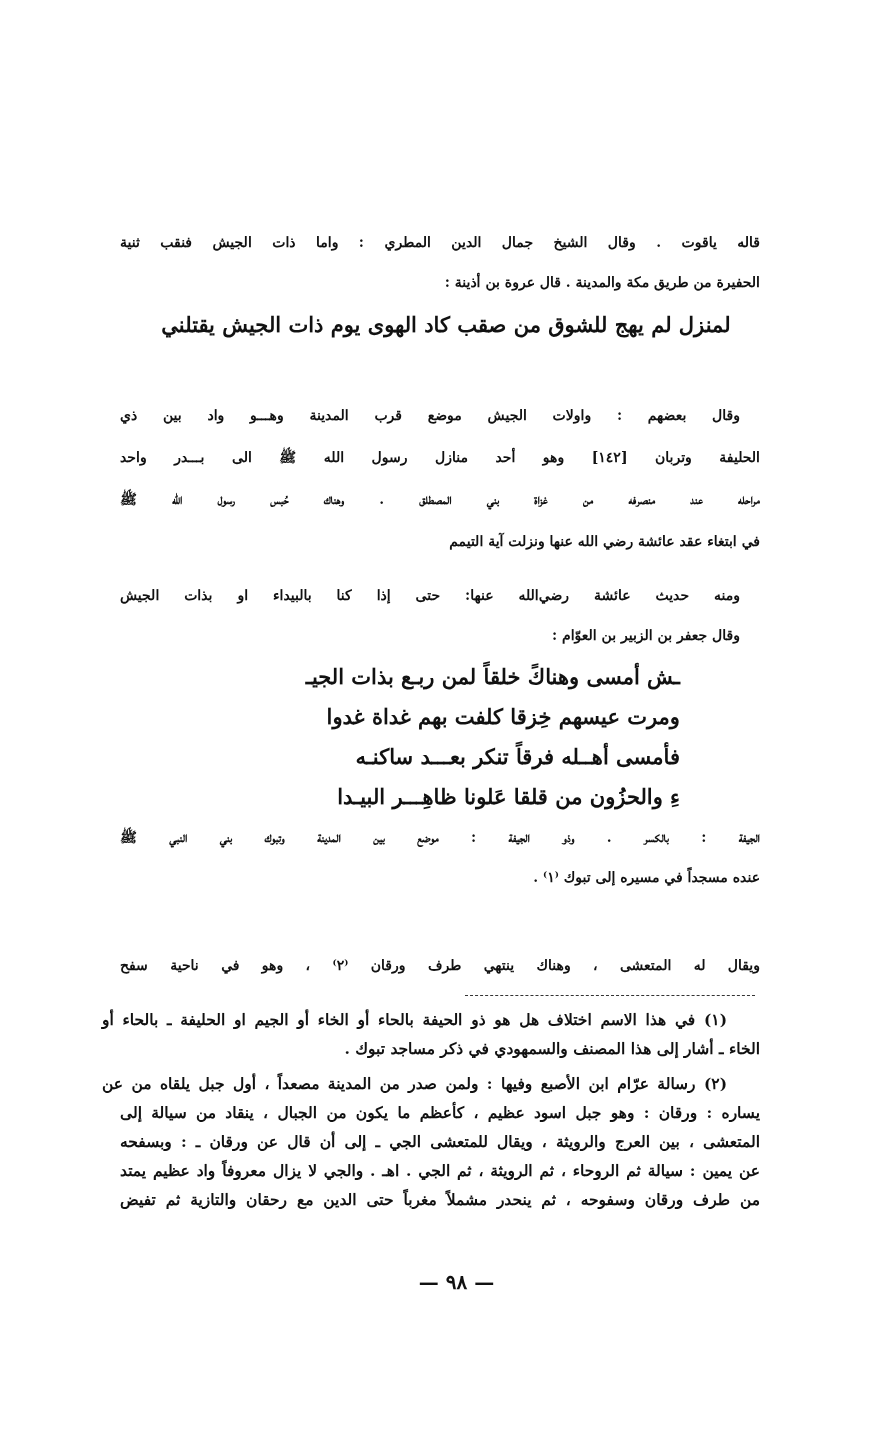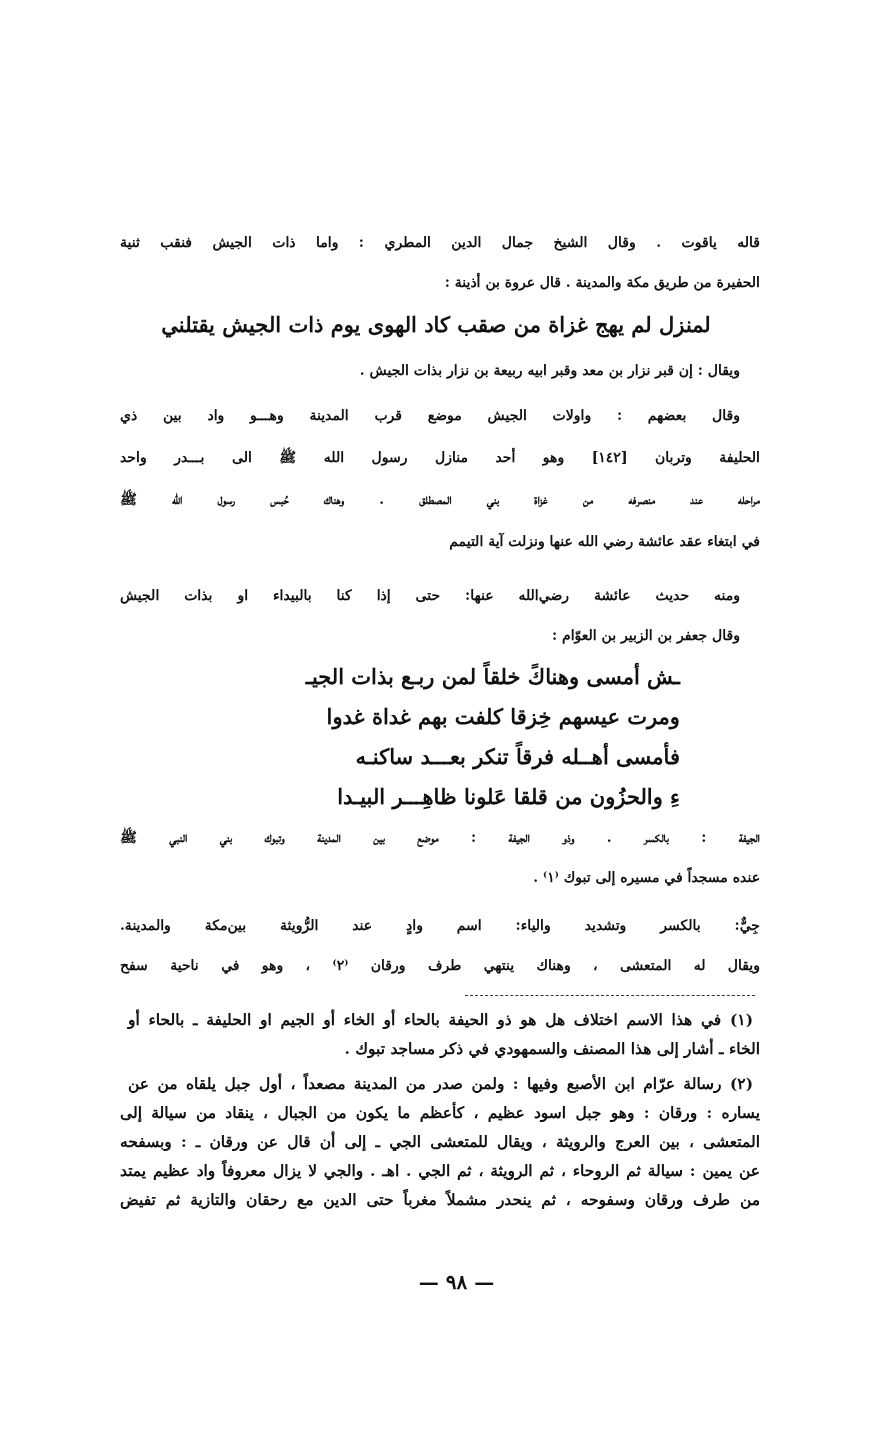--- a/index.html
+++ b/index.html
@@ -55,21 +55,21 @@
   .fn-line {
     right: 135px;
     width: 640px;
     font-size: 15.5px;
     line-height: 24px;
     font-weight: bold;
     text-align: justify;
     text-align-last: justify;
   }
   .fn-line.short { text-align-last: right; }
-  .fn-line.indent { right: 142px; width: 625px; }
+  .fn-line.indent { right: 168px; width: 625px; }
   .separator {
     position: absolute;
     left: 465px;
     width: 290px;
     top: 995px;
     border-top: 1.2px dashed #333333;
     height: 0;
   }
   .page-number {
     position: absolute;
@@ -85,24 +85,23 @@
 </head>
 <body>
 
 <div class="page">
 
   <div class="line body-line" style="top:227px">قاله ياقوت . وقال الشيخ جمال الدين المطري : واما ذات الجيش فنقب ثنية</div>
   <div class="line body-line short" style="top:267px">الحفيرة من طريق مكة والمدينة . قال عروة بن أذينة :</div>
 
   <div class="line verse" style="top:310px">
     <span class="hemi first">كاد الهوى يوم ذات الجيش يقتلني</span>
-    <span class="hemi">لمنزل لم يهج غزاة من صقب</span>
+    <span class="hemi">لمنزل لم يهج للشوق من صقب</span>
   </div>
 
-  <div class="line body-line short indent" style="top:355px">ويقال : إن قبر نزار بن معد وقبر ابيه ربيعة بن نزار بذات الجيش .</div>
   <div class="line body-line indent" style="top:400px">وقال بعضهم : واولات الجيش موضع قرب المدينة وهـــو واد بين ذي</div>
   <div class="line body-line" style="top:442px">الحليفة وتربان [١٤٢] وهو أحد منازل رسول الله ﷺ الى بـــدر واحد</div>
   <div class="line body-line" style="top:484px">مراحله عند منصرفه من غزاة بني المصطلق . وهناك حُبس رسول الله ﷺ</div>
   <div class="line body-line short" style="top:526px">في ابتغاء عقد عائشة رضي الله عنها ونزلت آية التيمم</div>
   <div class="line body-line indent" style="top:580px">ومنه حديث عائشة رضي‌الله عنها: حتى إذا كنا بالبيداء او بذات الجيش</div>
   <div class="line body-line short indent" style="top:620px">وقال جعفر بن الزبير بن العوّام :</div>
 
   <div class="line verse" style="top:662px">
     <span class="hemi first">لمن ربـع بذات الجيـ</span>
     <span class="hemi">ـش أمسى وهناكً خلقاً</span>
@@ -115,21 +114,20 @@
     <span class="hemi first">تنكر بعـــد ساكنـه</span>
     <span class="hemi">فأمسى أهــله فرقاً</span>
   </div>
   <div class="line verse" style="top:782px">
     <span class="hemi first">عَلونا ظاهِـــر البيـدا</span>
     <span class="hemi">ءِ والحزُون من قلقا</span>
   </div>
 
   <div class="line body-line" style="top:822px">الجيفة : بالكسر . وذو الجيفة : موضع بين المدينة وتبوك بني النبي ﷺ</div>
   <div class="line body-line short" style="top:862px">عنده مسجداً في مسيره إلى تبوك ⁽١⁾ .</div>
-  <div class="line body-line" style="top:910px">جِيٌّ: بالكسر وتشديد والياء: اسم وادٍ عند الرُّويثة بين‌مكة والمدينة.</div>
   <div class="line body-line" style="top:950px">ويقال له المتعشى ، وهناك ينتهي طرف ورقان ⁽٢⁾ ، وهو في ناحية سفح</div>
 
   <div class="separator"></div>
 
   <div class="line fn-line indent" style="top:1008px">(١) في هذا الاسم اختلاف هل هو ذو الحيفة بالحاء أو الخاء أو الجيم او الحليفة ـ بالحاء أو</div>
   <div class="line fn-line short" style="top:1037px">الخاء ـ أشار إلى هذا المصنف والسمهودي في ذكر مساجد تبوك .</div>
   <div class="line fn-line indent" style="top:1072px">(٢) رسالة عرّام ابن الأصبع وفيها : ولمن صدر من المدينة مصعداً ، أول جبل يلقاه من عن</div>
   <div class="line fn-line" style="top:1101px">يساره : ورقان : وهو جبل اسود عظيم ، كأعظم ما يكون من الجبال ، ينقاد من سيالة إلى</div>
   <div class="line fn-line" style="top:1130px">المتعشى ، بين العرج والرويثة ، ويقال للمتعشى الجي ـ إلى أن قال عن ورقان ـ : وبسفحه</div>
   <div class="line fn-line" style="top:1159px">عن يمين : سيالة ثم الروحاء ، ثم الرويثة ، ثم الجي . اهـ . والجي لا يزال معروفاً واد عظيم يمتد</div>

